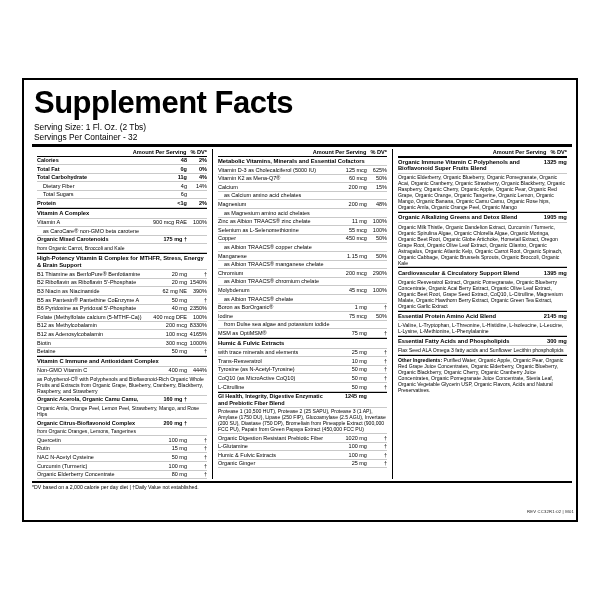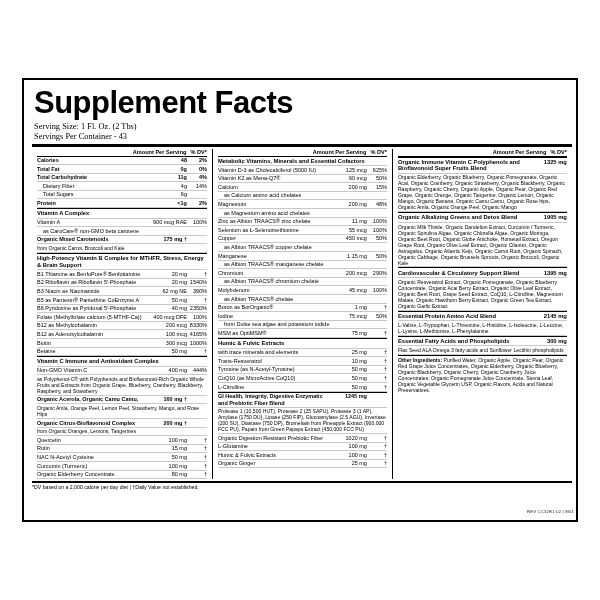--- a/index.html
+++ b/index.html
@@ -23,21 +23,20 @@
     font-weight:bold;
     letter-spacing:-0.5px;
     line-height:34px;
     margin:0 0 2px 2px;
   }
   .serving{
     font-size:8.4px;
     line-height:10px;
     margin-left:2px;
     margin-bottom:2px;
-    font-family:Liberation Serif, serif;
   }
   .rule-thick{border-top:3px solid #000;margin:1px 0 0 0;}
   .cols{
     display:flex;
     gap:0px;
     margin-top:2px;
   }
   .col{
     width:33.33%;
     box-sizing:border-box;
@@ -109,21 +108,21 @@
   }
 </style>
 </head>
 <body>
 
 <div class="panel">
 
   <div class="title">Supplement Facts</div>
 
   <div class="serving">Serving Size: 1 Fl. Oz. (2 Tbs)</div>
-  <div class="serving" style="margin-top:-2px;">Servings Per Container - 43</div>
+  <div class="serving" style="margin-top:-2px;">Servings Per Container - 32</div>
 
   <div class="rule-thick"></div>
 
   <div class="cols">
 
     <div class="col c1">
       <div class="colhead">
         <span class="aps">Amount Per Serving</span>
         <span>% DV*</span>
       </div>

